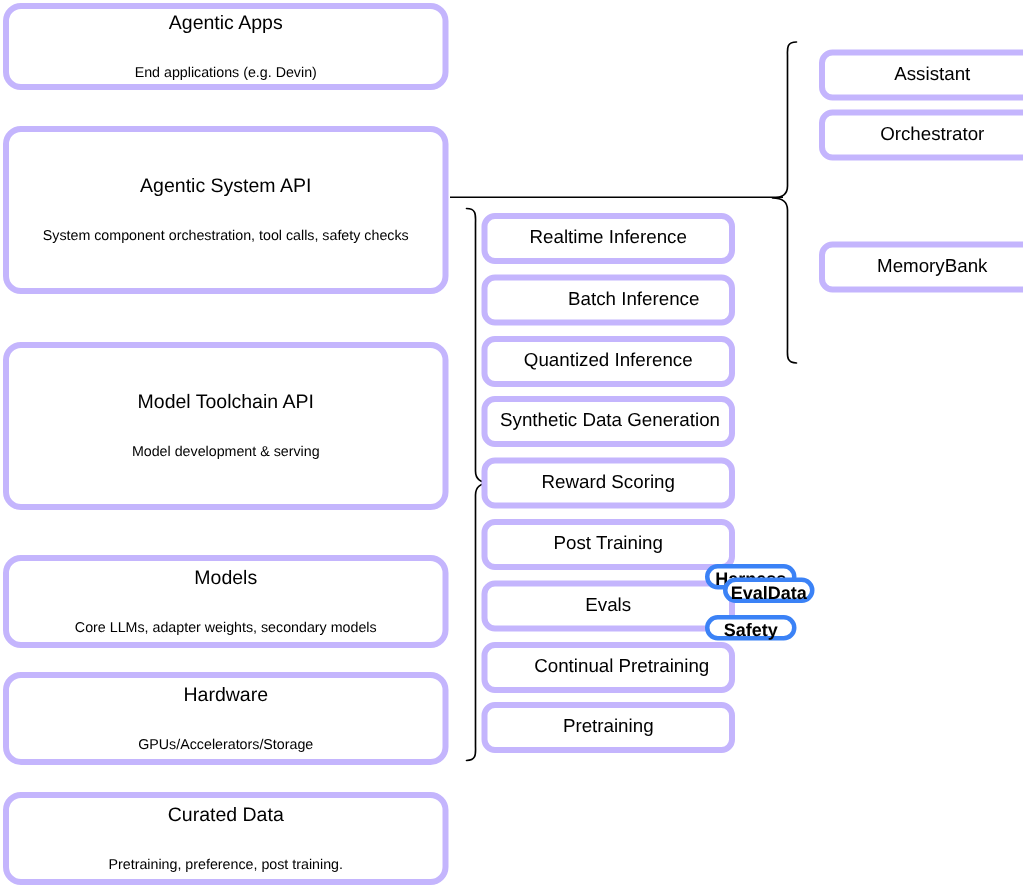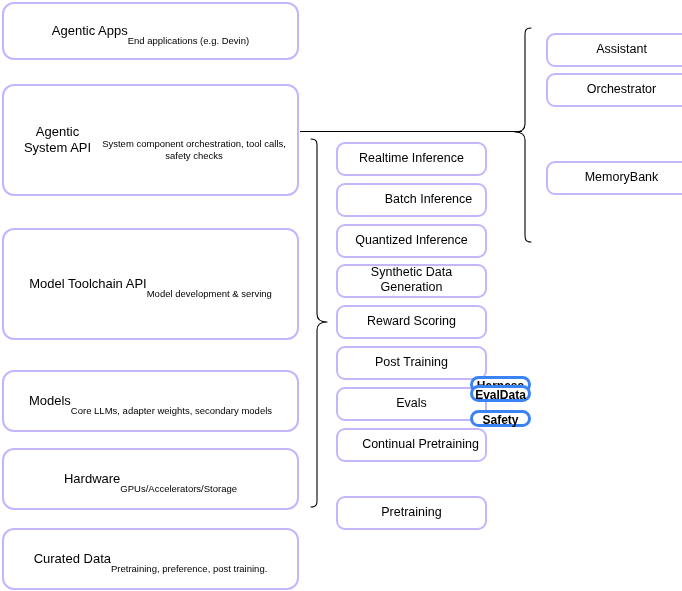--- a/index.html
+++ b/index.html
@@ -18,22 +18,23 @@
     height: 591px;
     background: #ffffff;
     overflow: hidden;
   }
 
   
   .node {
     position: absolute;
     box-sizing: border-box;
     background: #ffffff;
-    border: 2px solid #c4b5fd;
+    border: 4px solid #c4b5fd;
     display: flex;
+    flex-direction: column;
     align-items: center;
     justify-content: center;
     text-align: center;
     line-height: 1.25;
   }
 
   
   .layer {
     left: 2px;
     width: 297px;
@@ -50,21 +51,21 @@
     margin-top: 20px;
   }
 
   
   .cap {
     height: 34px;
     border-radius: 9px;
     font-size: 12.5px;
     padding: 0 6px;
   }
-  .cap.mid  { left: 336px; width: 151px; }
+  .cap.mid  { left: 321px; width: 169px; }
   .cap.right{ left: 546px; width: 151px; }
 
   
   .tag {
     position: absolute;
     box-sizing: border-box;
     background: #ffffff;
     border: 3px solid #3b82f6;
     border-radius: 999px;
     height: 17px;
@@ -152,26 +153,26 @@
   </div>
   <div class="node cap mid" style="top:346px;">
     <span>Post Training</span>
   </div>
   <div class="node cap mid" style="top:387px;">
     <span>Evals</span>
   </div>
   <div class="node cap mid" style="top:428px;padding-left:24px;">
     <span>Continual Pretraining</span>
   </div>
-  <div class="node cap mid" style="top:468px;margin-top:28px;">
+  <div class="node cap mid" style="top:468px;">
     <span>Pretraining</span>
   </div>
 
   <div class="tag" style="top:376px;">Harness</div>
-  <div class="tag" style="top:385px;">EvalData</div>
+  <div class="tag" style="top:385px;margin-left:12px;">EvalData</div>
   <div class="tag" style="top:410px;">Safety</div>
 
   <div class="node cap right" style="top:33px;">
     <span>Assistant</span>
   </div>
   <div class="node cap right" style="top:73px;">
     <span>Orchestrator</span>
   </div>
   <div class="node cap right" style="top:161px;">
     <span>MemoryBank</span>

